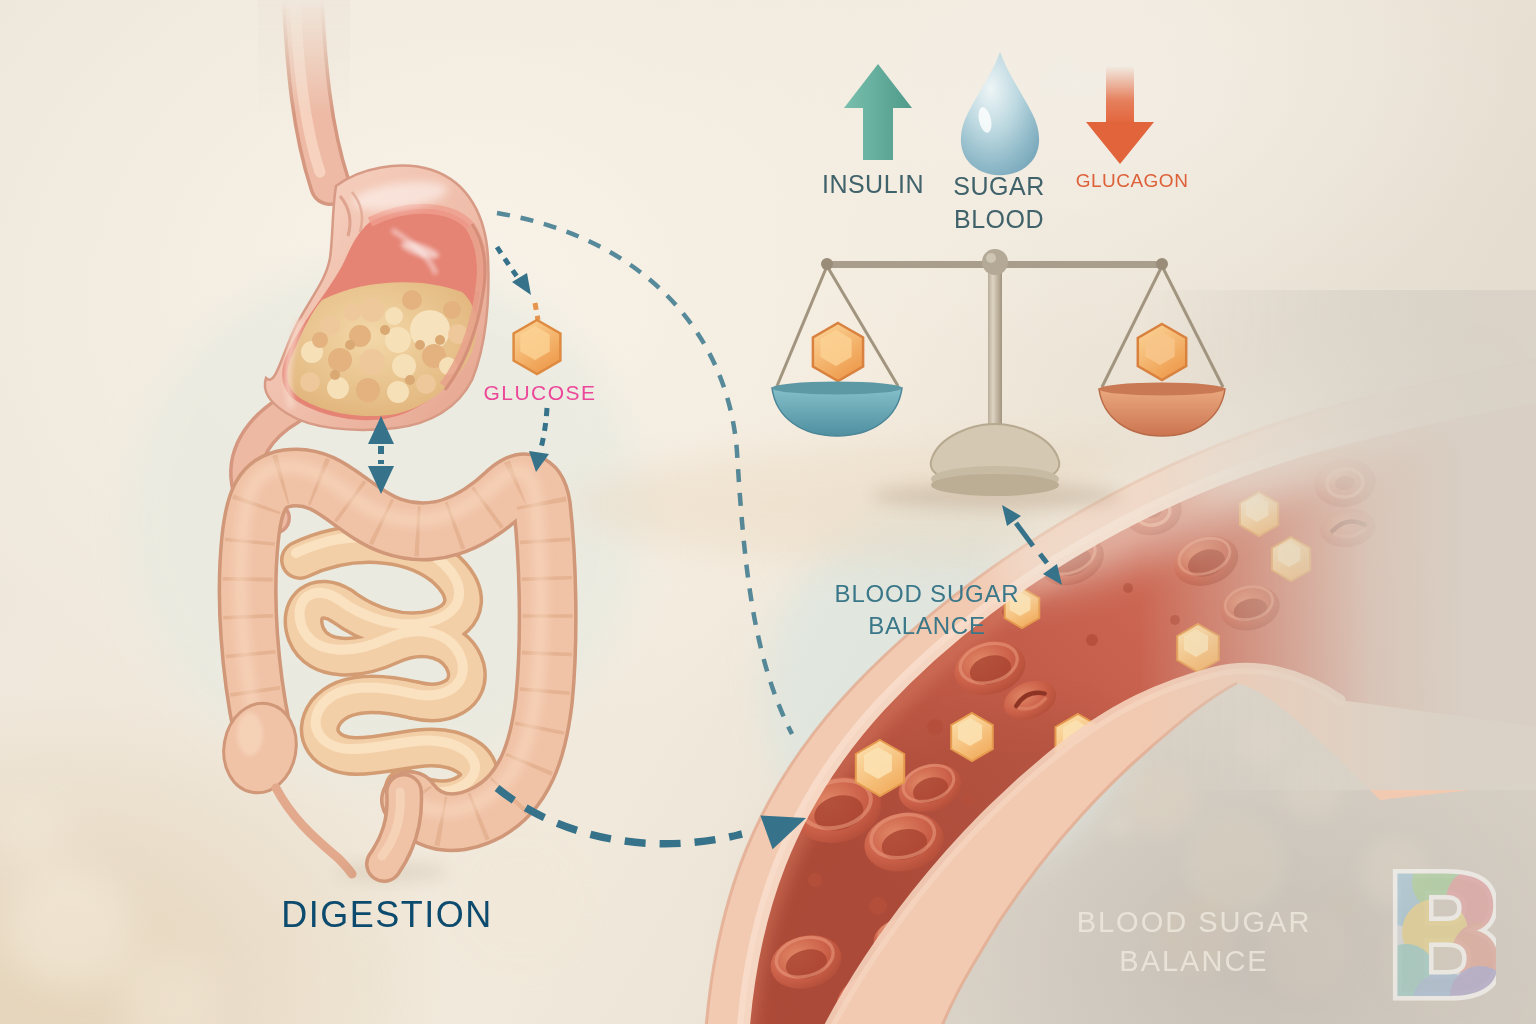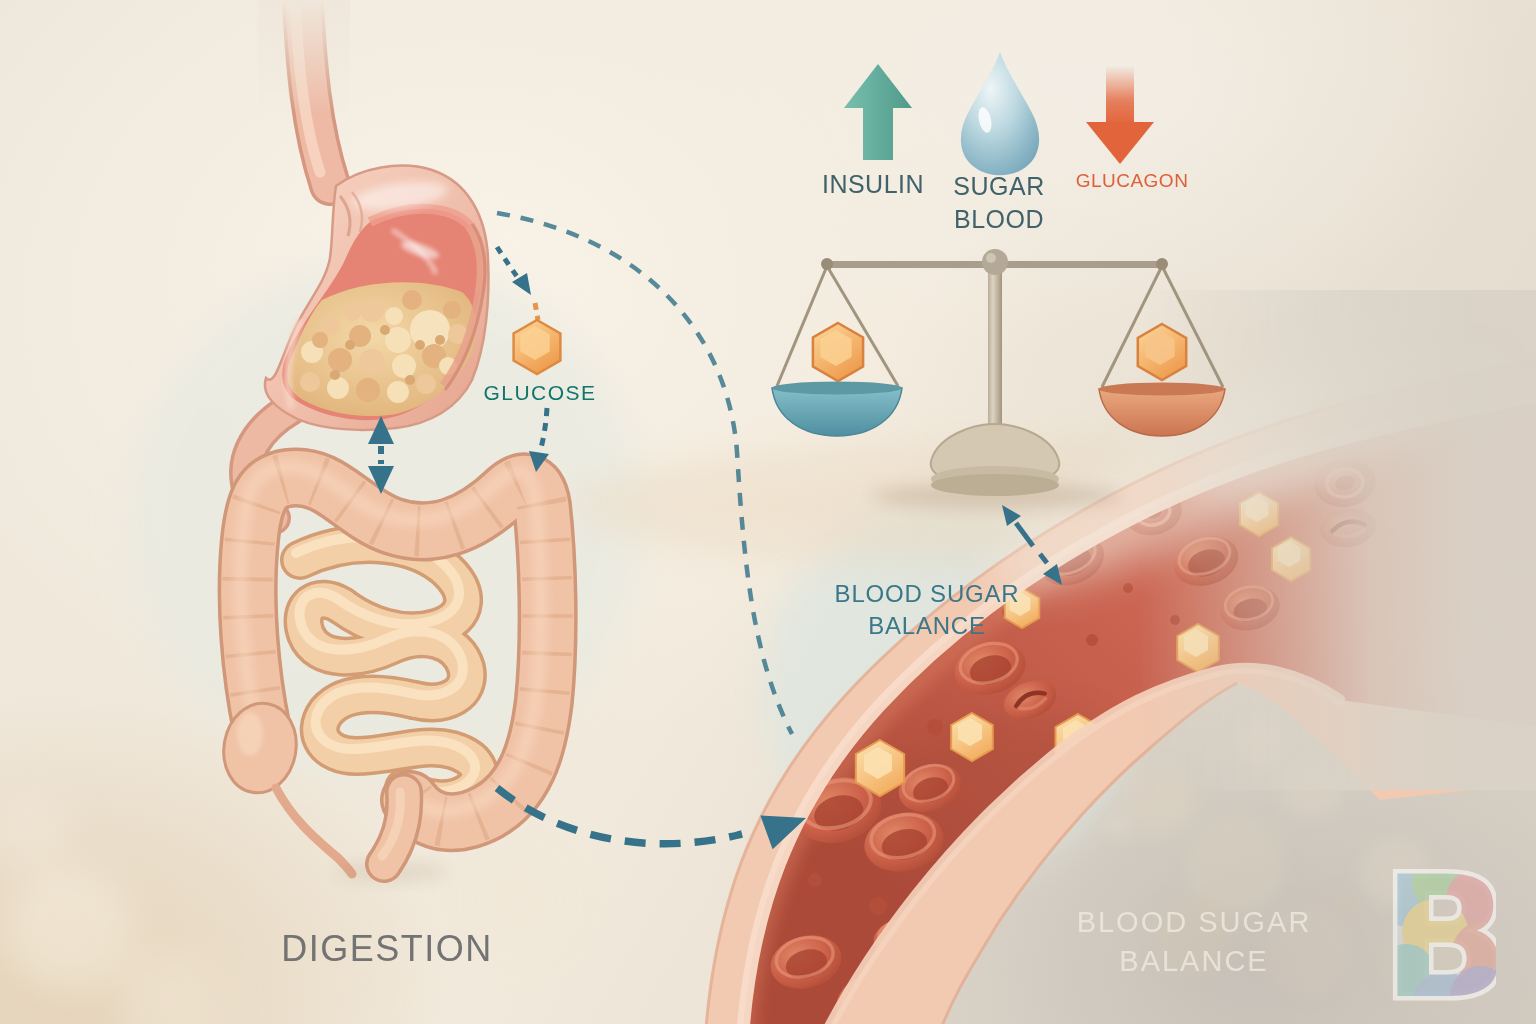--- a/index.html
+++ b/index.html
@@ -11,22 +11,22 @@
       radial-gradient(700px 520px at 4% 96%, #e4d2b7 0%, rgba(228,210,183,0) 55%),
       radial-gradient(1000px 800px at 30% 28%, rgba(249,243,233,.95) 0%, rgba(249,243,233,0) 60%),
       radial-gradient(800px 500px at 70% 8%, rgba(243,238,230,.9) 0%, rgba(243,238,230,0) 55%),
       linear-gradient(120deg,#eee7db 0%,#f1e9db 50%,#dcd4c7 100%);
   }
   #scene{position:absolute;left:0;top:0;}
   .lbl{position:absolute;transform:translateX(-50%);font-weight:400;text-align:center;white-space:nowrap;z-index:5;}
   #insulin-label  {left:873px; top:170px; font-size:25px; color:#40626a; letter-spacing:.5px;}
   #bloodsugar-label{left:999px; top:170px; font-size:25px; color:#40626a; letter-spacing:.5px; line-height:33px;}
   #glucagon-label {left:1132px;top:170px; font-size:19px; color:#dd6038; letter-spacing:.5px;}
-  #glucose-label  {left:540px; top:381px; font-size:21px; color:#0f766e; letter-spacing:1.5px;}
-  #digestion-label{left:387px; top:928px; font-size:36px; color:#737373; letter-spacing:1.5px;}
+  #glucose-label  {left:540px; top:381px; font-size:21px; color:#ec4899; letter-spacing:1.5px;}
+  #digestion-label{left:387px; top:894px; font-size:36px; color:#0c4a6e; letter-spacing:1.5px;}
   #balance-label  {left:927px; top:578px; font-size:24px; color:#3a7789; letter-spacing:.8px; line-height:32px;}
   #vessel-watermark{left:1194px;top:903px; font-size:29px; color:rgba(243,237,227,.72); letter-spacing:2px; line-height:39px;}
   #brand-logo{position:absolute;left:1380px;top:856px;width:116px;height:166px;opacity:.55;z-index:6;}
 </style>
 </head>
 <body>
 
 <svg id="scene" width="1536" height="1024" viewBox="0 0 1536 1024">
   <defs>
     <filter id="b18" x="-60%" y="-60%" width="220%" height="220%">

